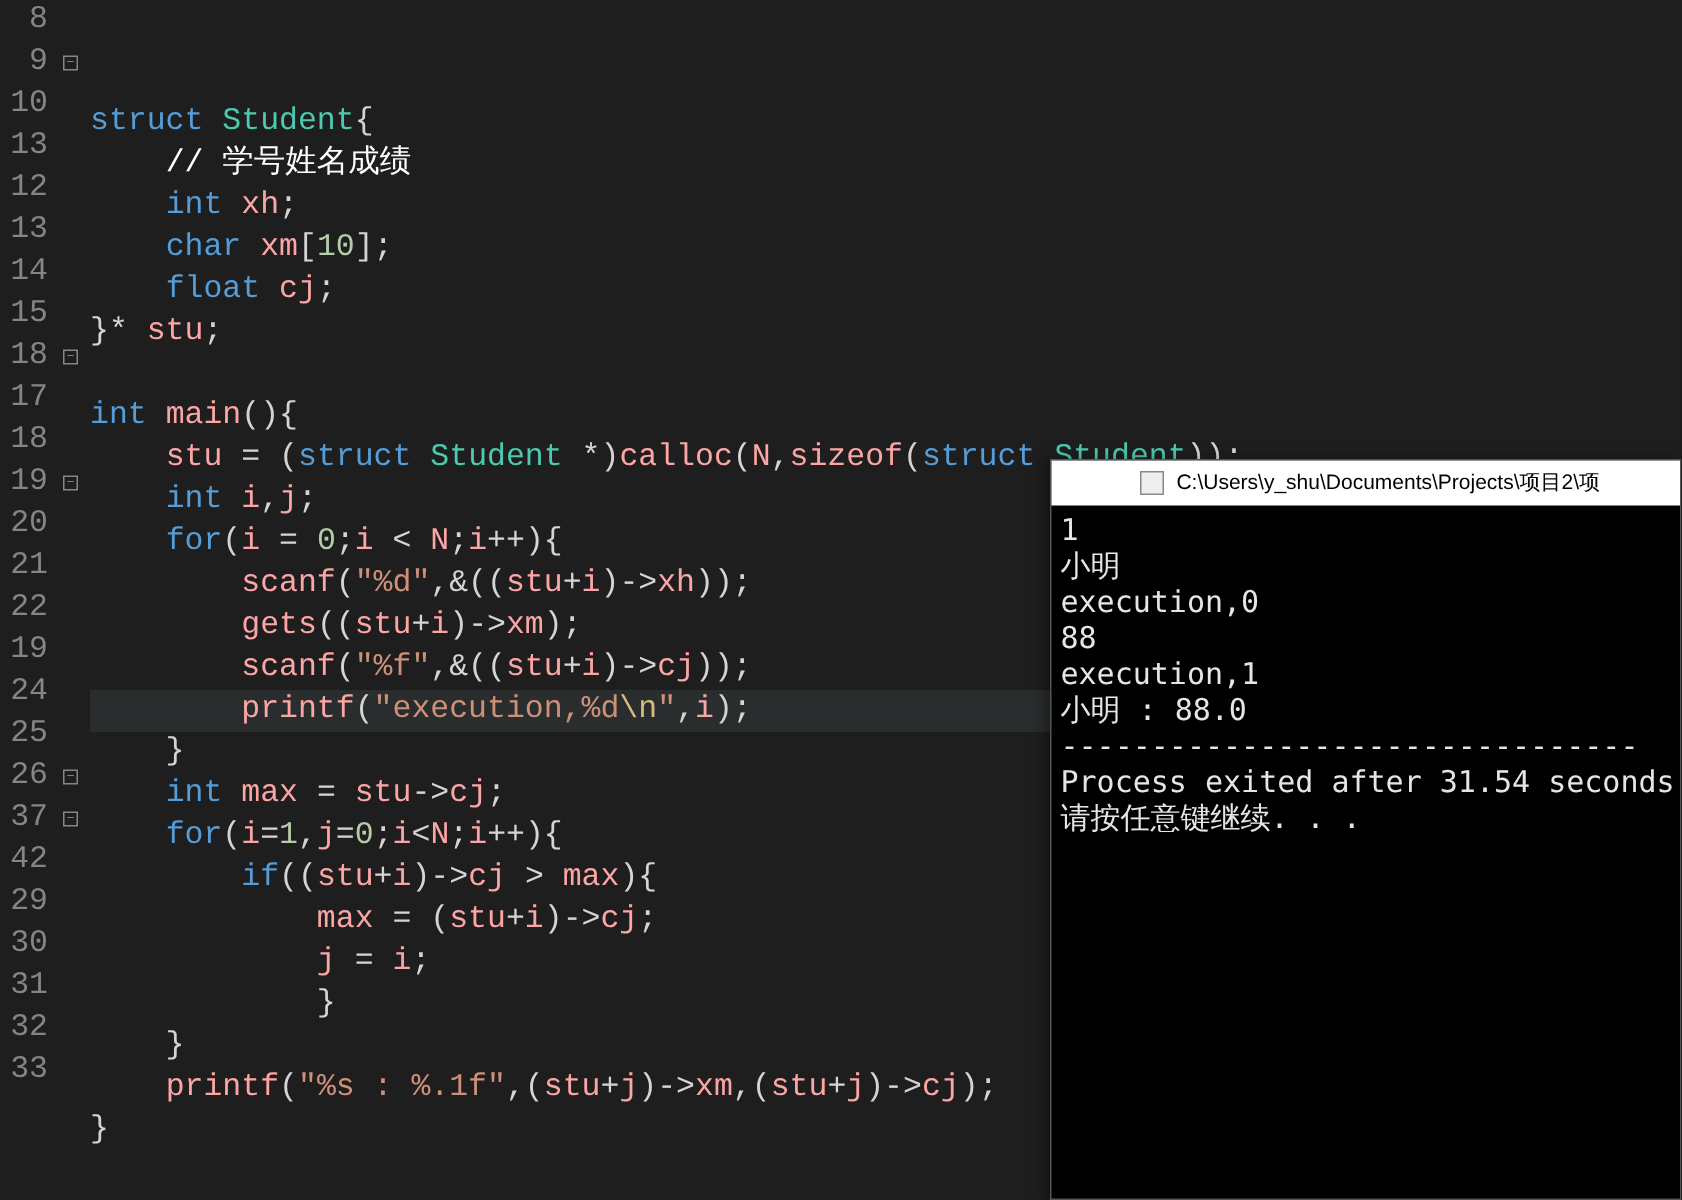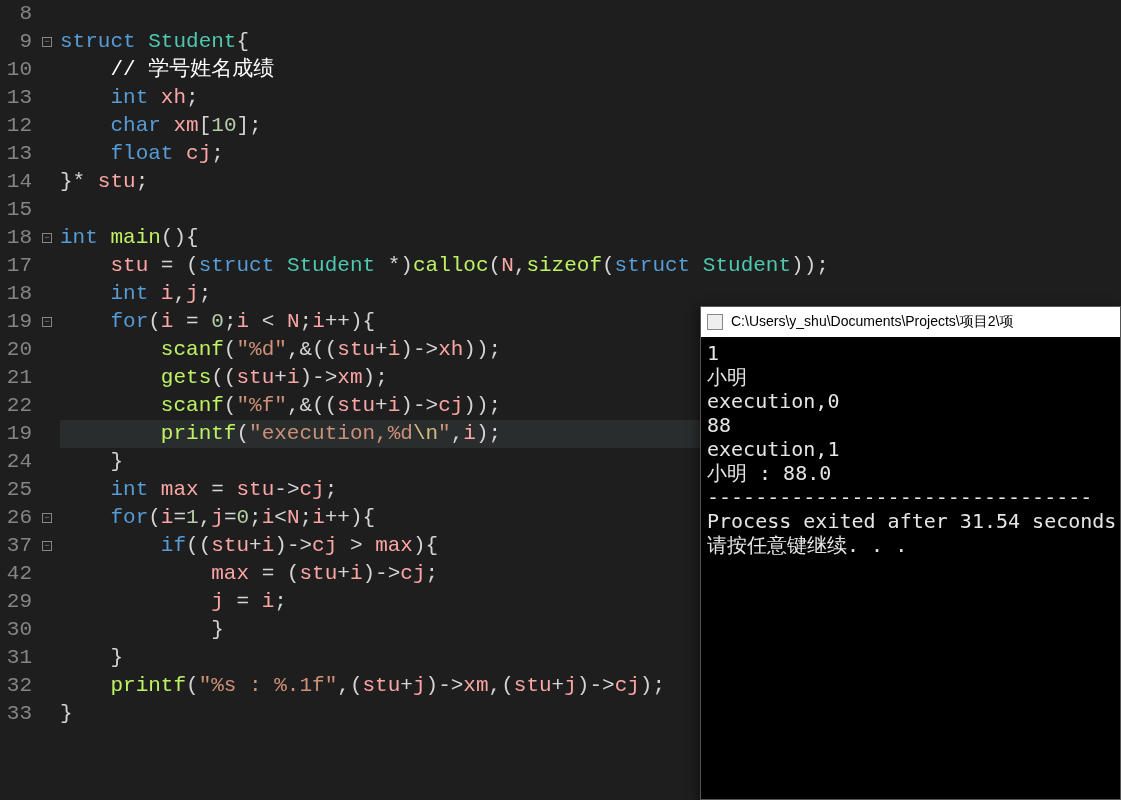--- a/index.html
+++ b/index.html
@@ -54,27 +54,28 @@
     line-height: 1;
     color: #858585;
     background: #1e1e1e;
   }
   .code {
     flex: 1;
     line-height: 28px;
     color: #d4d4d4;
     white-space: pre;
     padding-left: 4px;
+    margin-top: 40px;
   }
   .code .line { height: 28px; }
   .code .line.highlight { background: #2a2d2e; }
   .tk-kw { color: #569cd6; }
   .tk-type { color: #4ec9b0; }
   .tk-comment { color: #ffffff; font-style: normal; }
-  .tk-fn { color: #bef264; }
+  .tk-fn { color: #fca5a5; }
   .tk-str { color: #ce9178; }
   .tk-esc { color: #d7ba7d; }
   .tk-num { color: #b5cea8; }
   .tk-ident { color: #fca5a5; }
 
   .console {
     position: absolute;
     top: 306px;
     left: 700px;
     width: 421px;
@@ -87,20 +88,21 @@
     height: 30px;
     background: #fff;
     color: #000;
     display: flex;
     align-items: center;
     font-family: 'Segoe UI', Tahoma, sans-serif;
     font-size: 14px;
     padding-left: 6px;
     overflow: hidden;
     white-space: nowrap;
+    justify-content: center;
   }
   .console-title .cicon {
     width: 16px; height: 16px;
     border: 1px solid #888;
     margin-right: 8px;
     background: #eee;
     display: inline-block;
   }
   .console-body {
     padding: 4px 6px;

